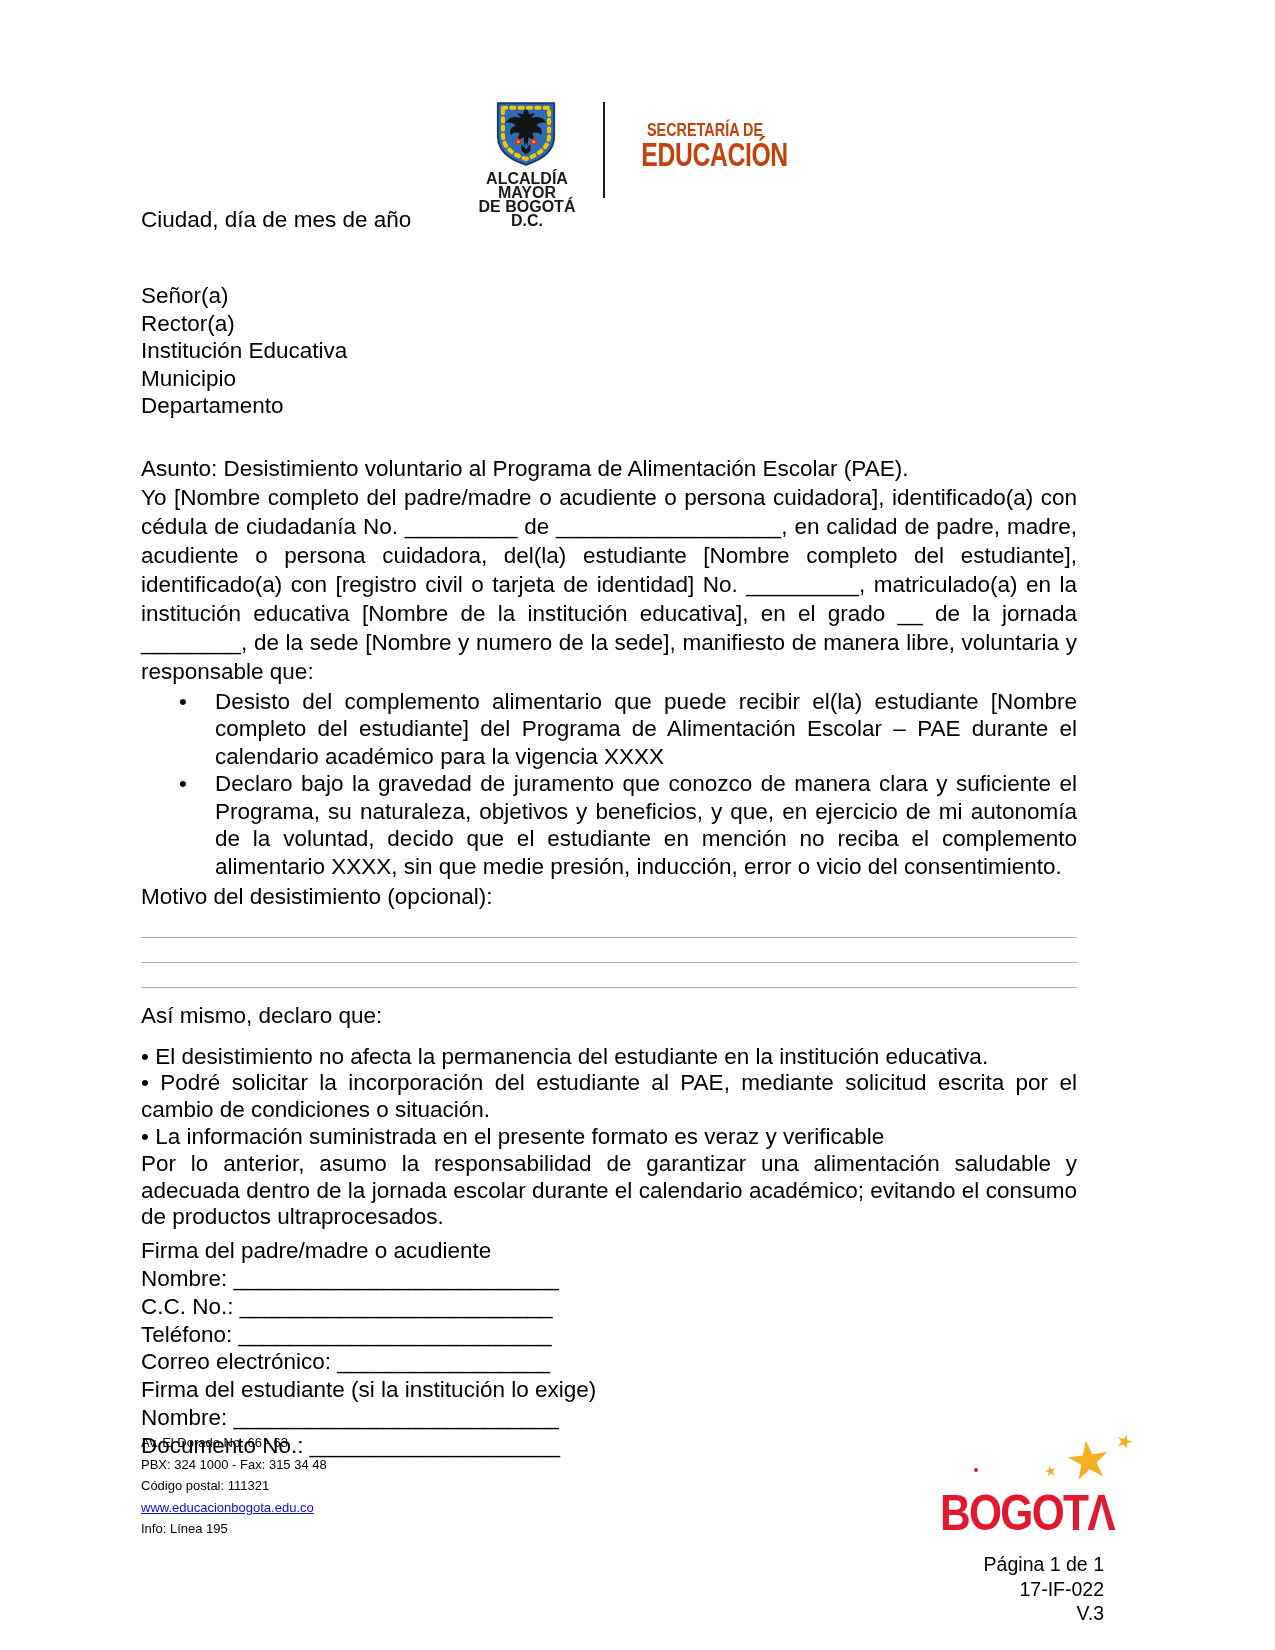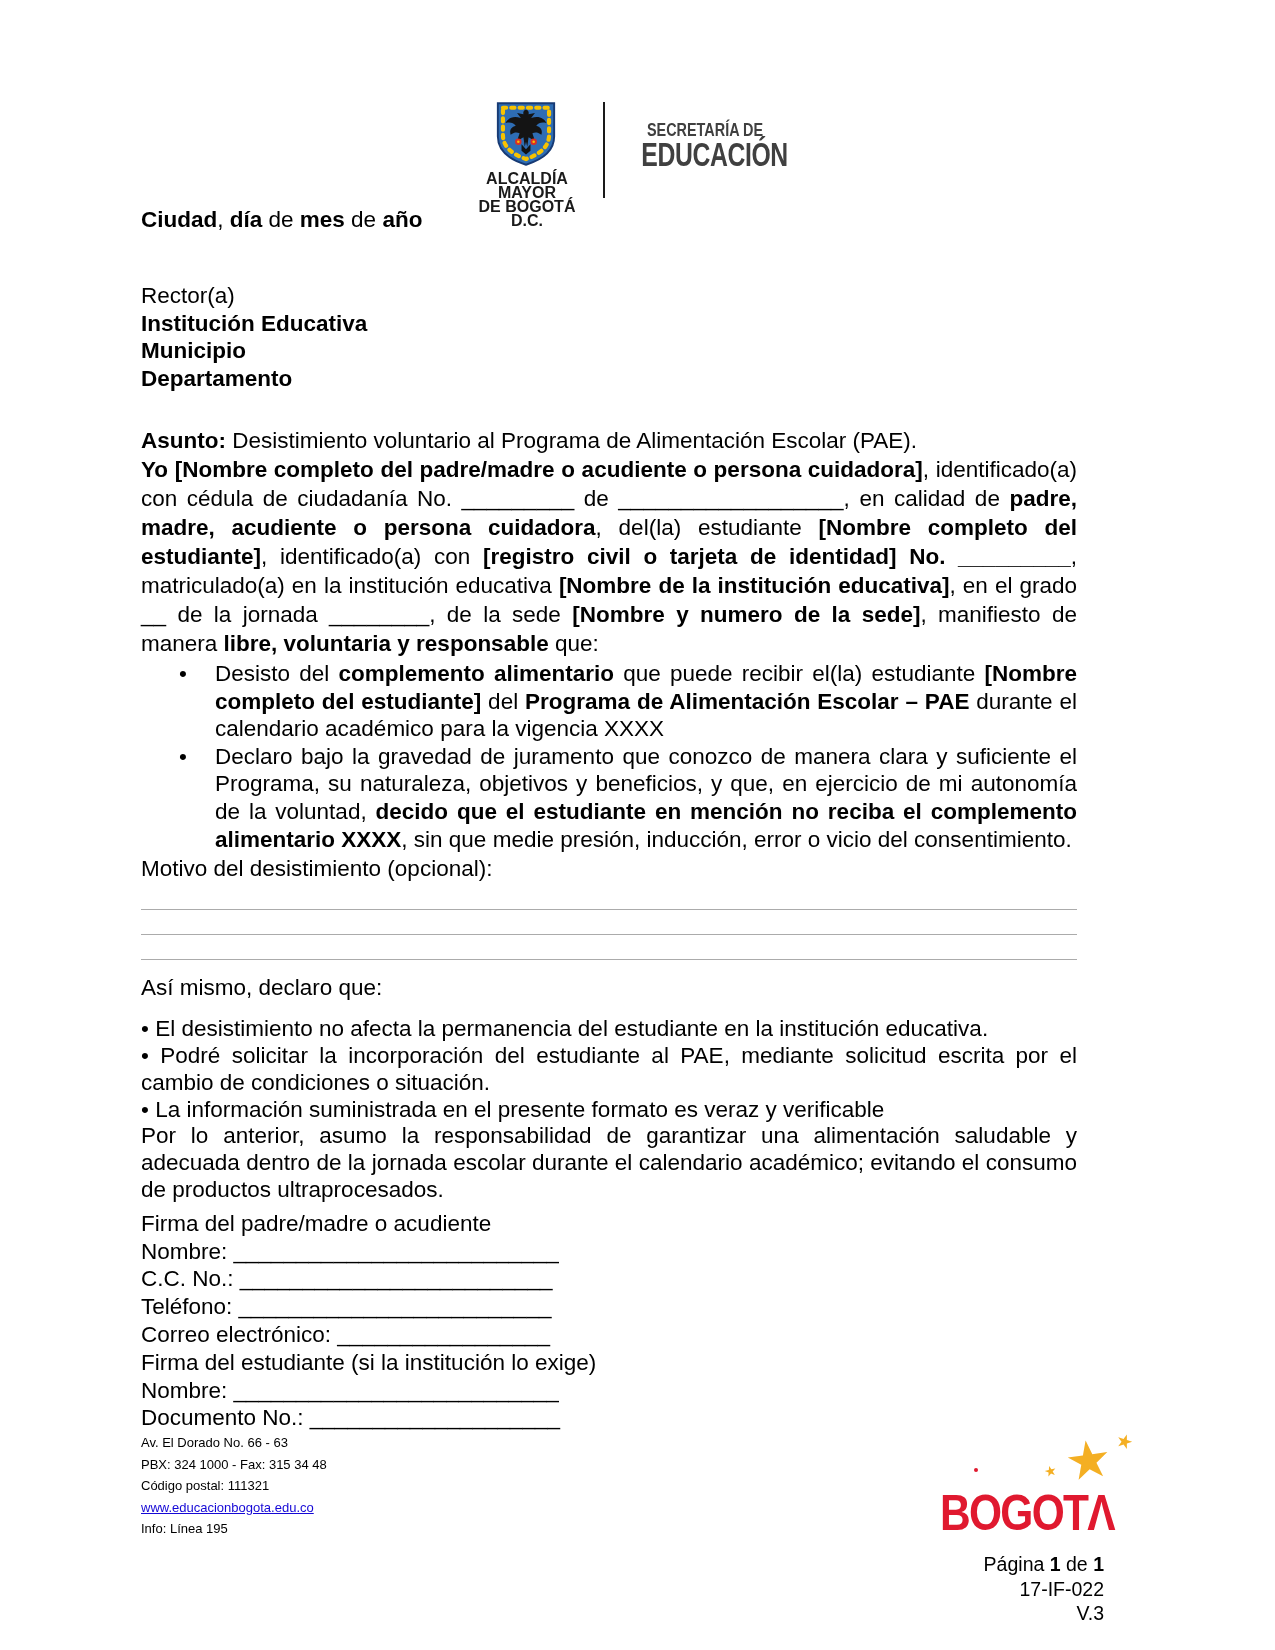--- a/index.html
+++ b/index.html
@@ -1,28 +1,28 @@
 <!DOCTYPE html>
 <html><head>
 <meta charset="utf-8">
 <style>
   html,body{margin:0;padding:0;}
   body{
     width:1275px;height:1650px;background:#ffffff;color:#000;
     font-family:"Liberation Sans", sans-serif;position:relative;overflow:hidden;
   }
-  .bseg{font-weight:bold;}
+  .bseg{font-weight:normal;}
   
   .crest{position:absolute;left:494px;top:100px;width:64px;height:68px;}
   .crest-caption{
     position:absolute;left:462px;top:172px;width:130px;text-align:center;
     font-size:16px;font-weight:bold;line-height:14px;letter-spacing:0px;color:#1a1a1a;
   }
   .header-divider{position:absolute;left:603px;top:102px;width:2px;height:96px;background:#1a1a1a;}
-  .wordmark{position:absolute;left:620px;top:120px;width:170px;text-align:center;color:#404040;}
+  .wordmark{position:absolute;left:620px;top:120px;width:170px;text-align:center;color:#c2410c;}
   .wordmark .wm1{display:block;font-size:18px;font-weight:bold;transform:scaleX(.8);transform-origin:center;line-height:20px;}
   .wordmark .wm2{display:block;font-size:33px;font-weight:bold;transform:scaleX(.75);transform-origin:center;line-height:30px;letter-spacing:-.5px;}
   
   .letter{position:absolute;left:141px;top:206px;width:936px;font-size:22.5px;line-height:28px;}
   .recipient{margin-top:48px;line-height:27.5px;}
   .subject{margin-top:35px;}
   .intro{line-height:29px;text-align:justify;}
   .bullet-list{margin-top:2px;line-height:27.6px;}
   .bullet-row{position:relative;padding-left:74px;text-align:justify;}
   .bullet-marker{position:absolute;left:38px;top:0;}
@@ -70,20 +70,21 @@
   <div class="wordmark">
     <span class="wm1">SECRETARÍA DE</span>
     <span class="wm2">EDUCACIÓN</span>
   </div>
 
   <div class="letter">
 
     <div class="date-line"><span class="bseg">Ciudad</span><span>, </span><span class="bseg">día</span><span> de </span><span class="bseg">mes</span><span> de </span><span class="bseg">año</span></div>
 
     <div class="recipient">
+      <div><span class="bseg">Señor(a)</span></div>
       <div><span>Rector(a)</span></div>
       <div><span class="bseg">Institución Educativa</span></div>
       <div><span class="bseg">Municipio</span></div>
       <div><span class="bseg">Departamento</span></div>
     </div>
 
     <div class="subject"><span class="bseg">Asunto: </span><span>Desistimiento voluntario al Programa de Alimentación Escolar (PAE).</span></div>
 
     <div class="intro"><span class="bseg">Yo [Nombre completo del padre/madre o acudiente o persona cuidadora]</span><span>, identificado(a) con cédula de ciudadanía No. _________ de __________________, en calidad de </span><span class="bseg">padre, madre, acudiente o persona cuidadora</span><span>, del(la) estudiante </span><span class="bseg">[Nombre completo del estudiante]</span><span>, identificado(a) con </span><span class="bseg">[registro civil o tarjeta de identidad] No. _________</span><span>, matriculado(a) en la institución educativa </span><span class="bseg">[Nombre de la institución educativa]</span><span>, en el grado __ de la jornada ________, de la sede </span><span class="bseg">[Nombre y numero de la sede]</span><span>, manifiesto de manera </span><span class="bseg">libre, voluntaria y responsable</span><span> que:</span></div>
 

